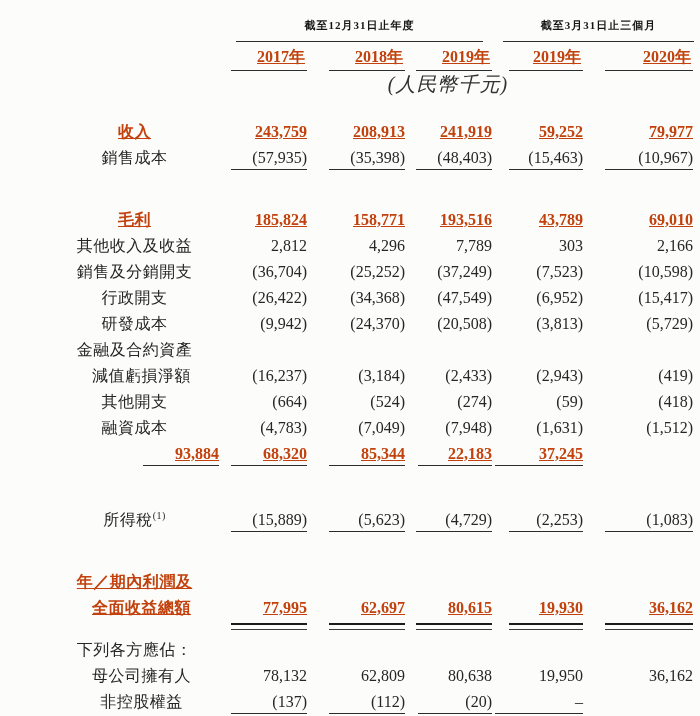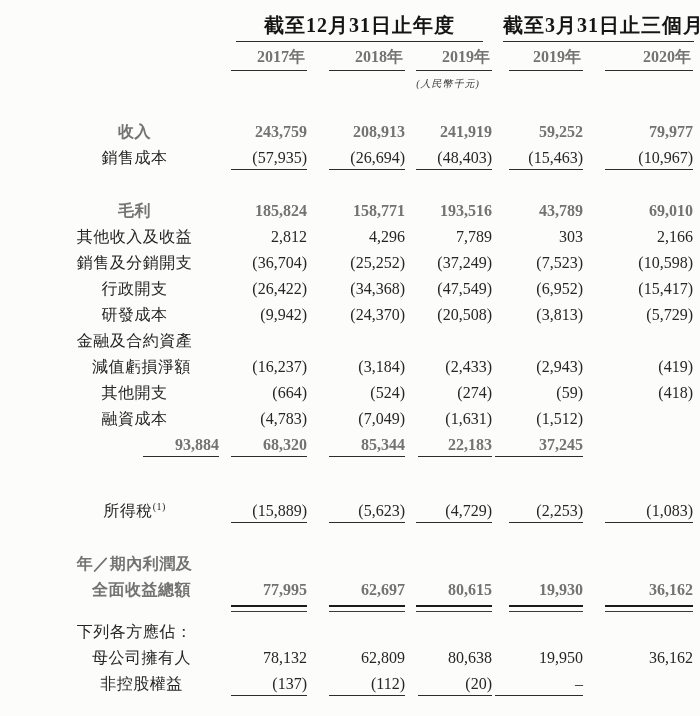--- a/index.html
+++ b/index.html
@@ -20,27 +20,27 @@
     grid-template-columns:175px 88px 98px 87px 91px 110px;
     height:26px; line-height:26px;
     font-size:16px;
   }
   .row.hdr { height:31px; line-height:31px; }
   .row.unit { height:27px; line-height:24px; }
   .cell { position:relative; }
   .cell.lbl { letter-spacing:0.5px; white-space:nowrap;text-align:center; }
   .cell.lbl.ind { padding-left:14px; }
   .cell.num { text-align:right; padding-right:3px; white-space:nowrap; }
-  .b { font-weight:700; color:#737373; }
+  .b { font-weight:700; color:#c2410c;text-decoration:underline; }
   sup { font-size:10px; vertical-align:super; line-height:0; }
 
   
   .ghdr {
     text-align:center; font-weight:700; color:#151515;
-    font-size:20px; letter-spacing:1px;
+    font-size:11px; letter-spacing:1px;
     border-bottom:1.6px solid #2c2c2c;
     white-space:nowrap;
   }
   .g1 { grid-column:2/5; margin:0 12px 0 14px; }
   .g2 { grid-column:5/7; margin:0 2px 0 8px; }
 
   
   .rule1::after, .rule2::after {
     content:""; position:absolute; right:3px;
   }
@@ -59,28 +59,28 @@
     border-bottom:1.6px solid #3a3a3a;
     width:76px;
   }
   .c4.rule2::after { width:74px; }
   .c5.rule2::after { width:88px; }
 
   .yr span { padding-right:2px; }
 
   .unit-cell {
     grid-column:3/6; text-align:center;
-    font-style:italic; font-size:10px; color:#333;
+    font-style:italic; font-size:20px; color:#333;
     letter-spacing:1px;
   }
 
   
   .gap-sm { margin-top:20px; }
   .gap-md { margin-top:40px; }
-  .gap-lg { margin-top:27px; }
+  .gap-lg { margin-top:36px; }
   .gap-xl { margin-top:16px; }
 </style>
 </head>
 <body>
 
 <div class="sheet">
 
   <div class="row hdr">
     <div class="cell"></div>
     <div class="cell ghdr g1">
@@ -119,21 +119,21 @@
         <div class="cell lbl b"><span>收入</span></div>
         <div class="cell num c1 b"><span>243,759</span></div>
         <div class="cell num c2 b"><span>208,913</span></div>
         <div class="cell num c3 b"><span>241,919</span></div>
         <div class="cell num c4 b"><span>59,252</span></div>
         <div class="cell num c5 b"><span>79,977</span></div>
       </div>
       <div class="row">
         <div class="cell lbl"><span>銷售成本</span></div>
         <div class="cell num c1 rule1"><span>(57,935)</span></div>
-        <div class="cell num c2 rule1"><span>(26,694)</span></div>
+        <div class="cell num c2 rule1"><span>(35,398)</span></div>
         <div class="cell num c3 rule1"><span>(48,403)</span></div>
         <div class="cell num c4 rule1"><span>(15,463)</span></div>
         <div class="cell num c5 rule1"><span>(10,967)</span></div>
       </div>
       <div class="row gap-lg">
         <div class="cell lbl b"><span>毛利</span></div>
         <div class="cell num c1 b"><span>185,824</span></div>
         <div class="cell num c2 b"><span>158,771</span></div>
         <div class="cell num c3 b"><span>193,516</span></div>
         <div class="cell num c4 b"><span>43,789</span></div>
@@ -192,20 +192,21 @@
         <div class="cell num c1"><span>(664)</span></div>
         <div class="cell num c2"><span>(524)</span></div>
         <div class="cell num c3"><span>(274)</span></div>
         <div class="cell num c4"><span>(59)</span></div>
         <div class="cell num c5"><span>(418)</span></div>
       </div>
       <div class="row">
         <div class="cell lbl"><span>融資成本</span></div>
         <div class="cell num c1"><span>(4,783)</span></div>
         <div class="cell num c2"><span>(7,049)</span></div>
+        <div class="cell num c3"><span>(7,948)</span></div>
         <div class="cell num c4"><span>(1,631)</span></div>
         <div class="cell num c5"><span>(1,512)</span></div>
       </div>
       <div class="row">
         <div class="cell num c1 b rule1"><span>93,884</span></div>
         <div class="cell num c2 b rule1"><span>68,320</span></div>
         <div class="cell num c3 b rule1"><span>85,344</span></div>
         <div class="cell num c4 b rule1"><span>22,183</span></div>
         <div class="cell num c5 b rule1"><span>37,245</span></div>
       </div>

